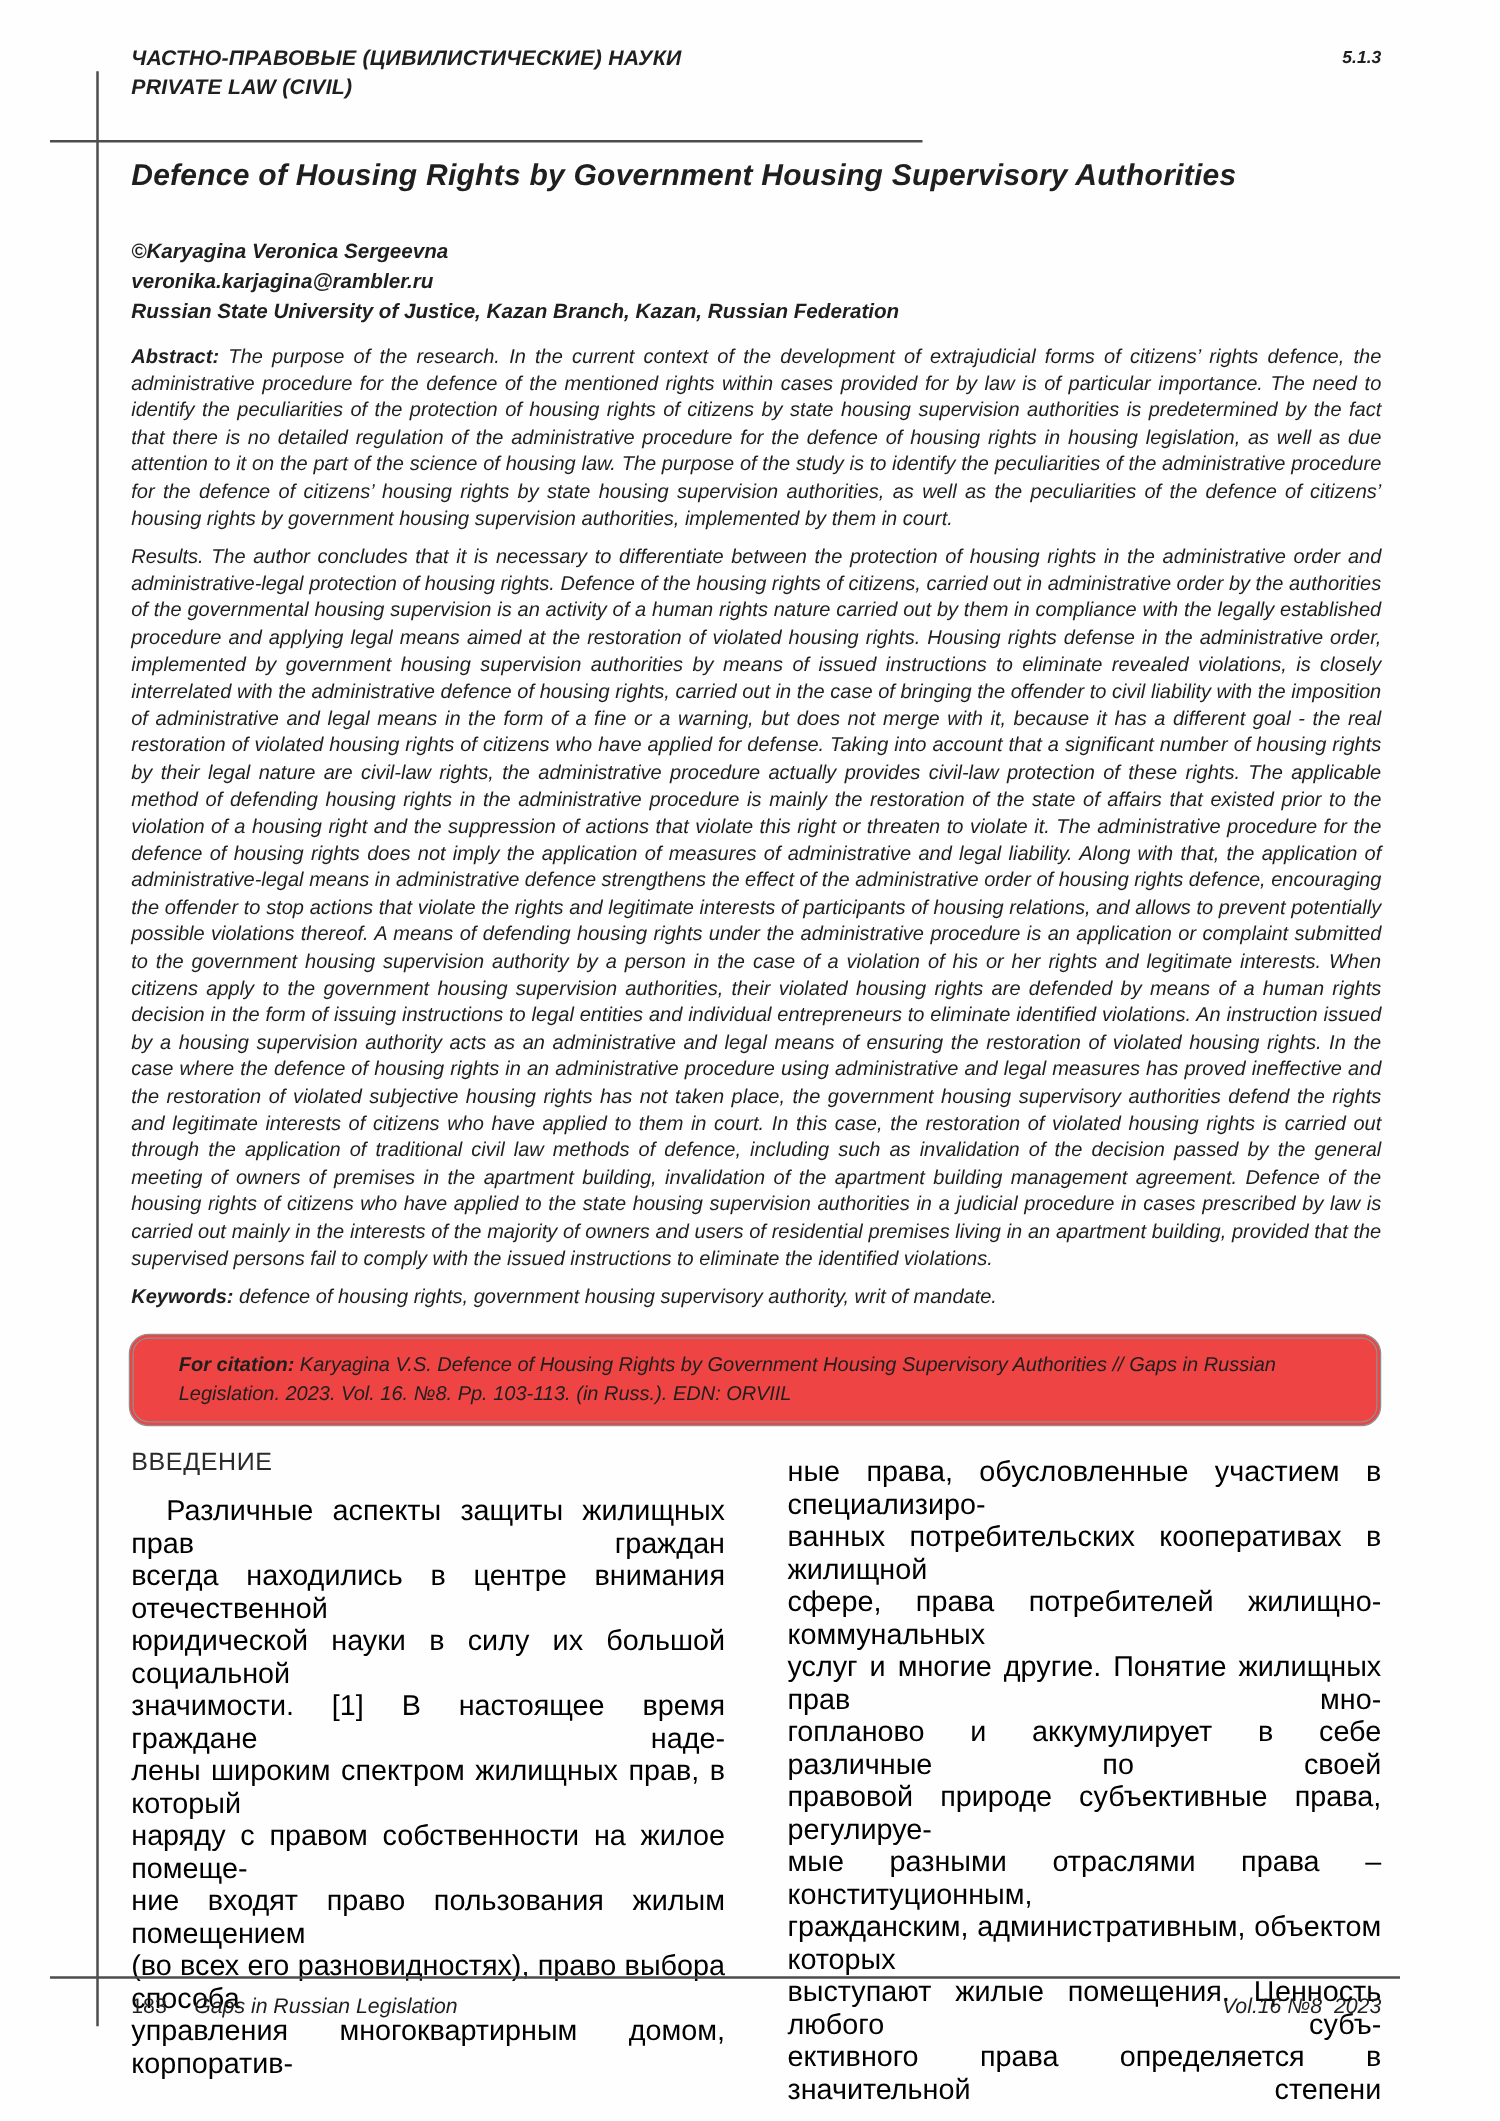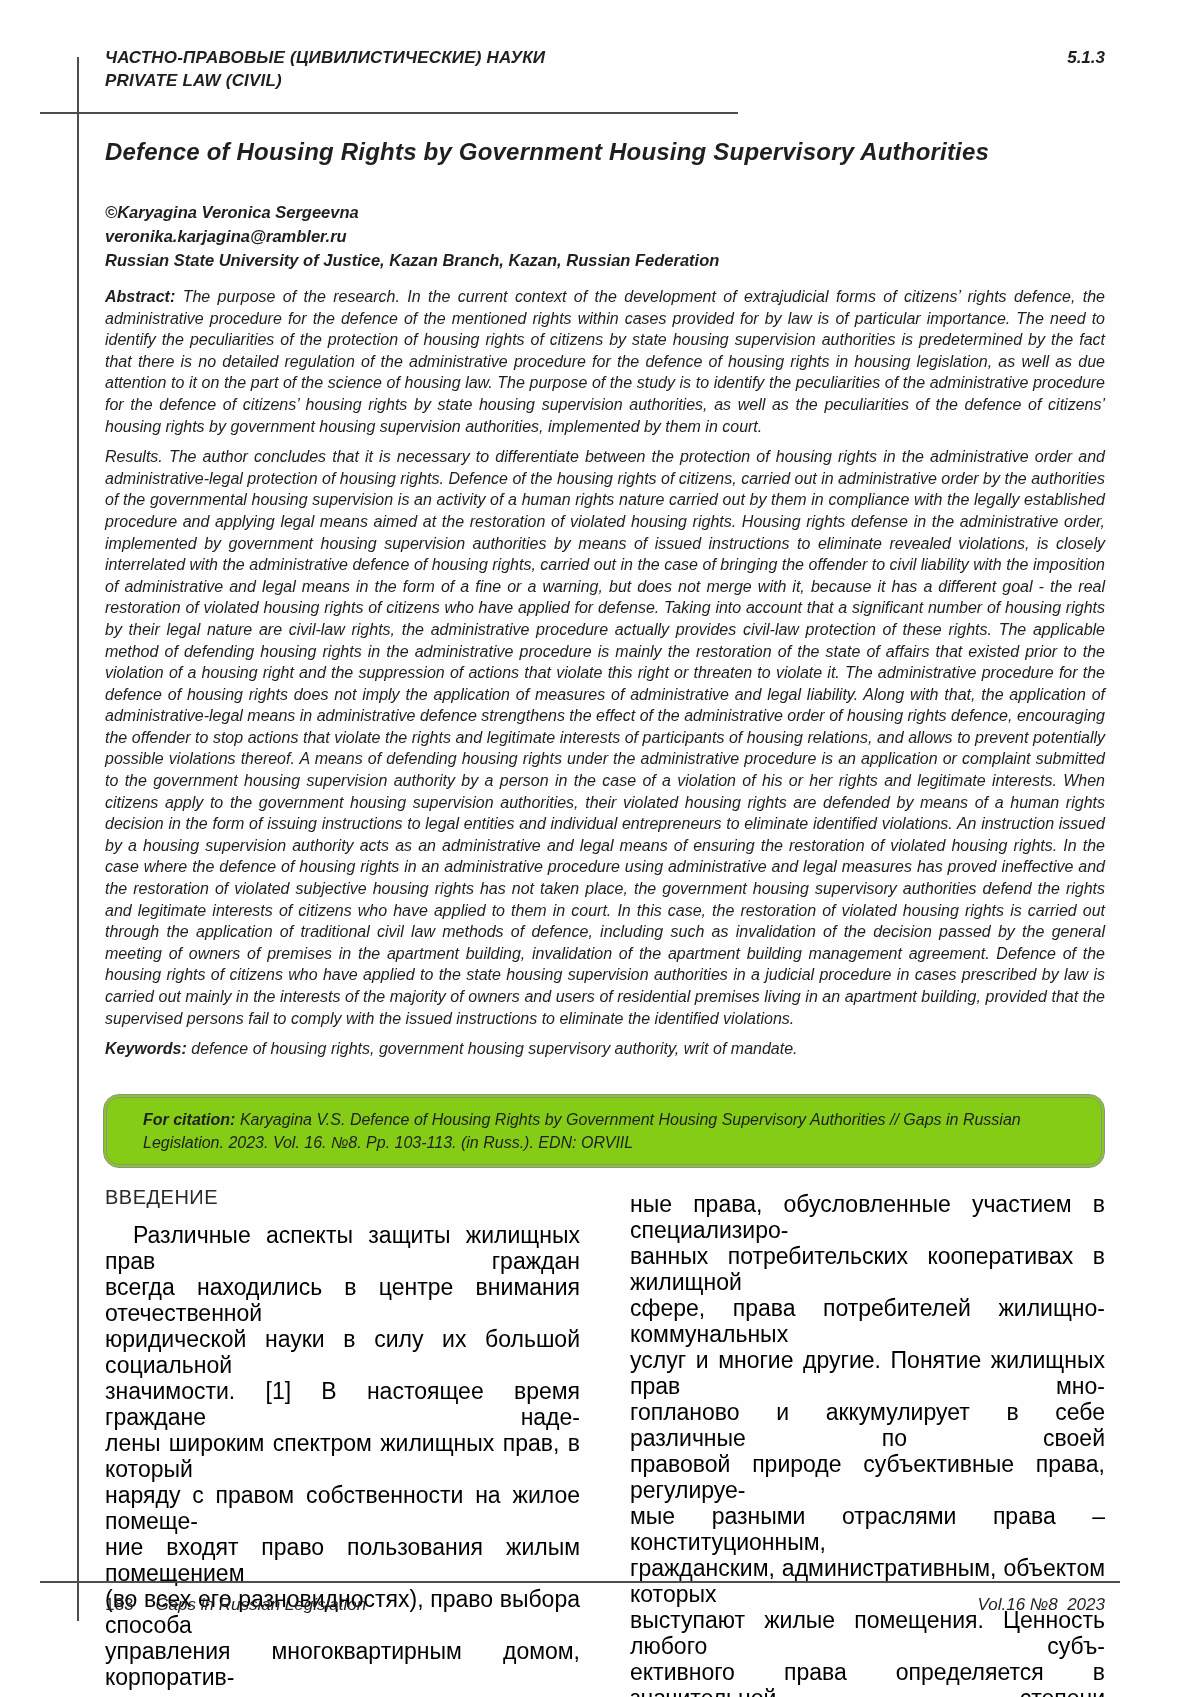--- a/index.html
+++ b/index.html
@@ -34,34 +34,34 @@
   }
 
   .content {
     position: absolute;
     left: 105px;
     top: 0;
     width: 1000px;
   }
 
   .topbar {
-    padding-top: 46px;
+    padding-top: 35px;
     display: flex;
     justify-content: space-between;
     align-items: flex-start;
   }
   .rubric div {
     font-size: 17px;
     font-weight: bold;
     font-style: italic;
     line-height: 23px;
     letter-spacing: 0.2px;
   }
   .code {
-    font-size: 17px;
+    font-size: 14px;
     font-weight: bold;
     font-style: italic;
     padding-top: 2px;
   }
 
   h1.title {
     margin-top: 46px;
     font-size: 24px;
     font-weight: bold;
     font-style: italic;
@@ -82,24 +82,24 @@
     font-style: italic;
     line-height: 21.6px;
     text-align: justify;
   }
   .para + .para { margin-top: 9px; }
   .para b { font-weight: bold; }
 
   .kw { margin-top: 15px; font-style: italic; }
 
   .citation-box {
-    margin-top: 34px;
+    margin-top: 18px;
     margin-left: -2px;
     width: 1002px;
-    background: #84cc16;
+    background: #ef4444;
     border: 4px double #8f8f8f;
     border-radius: 16px;
     padding: 10px 16px 10px 36px;
   }
   .citation-box p {
     font-size: 16px;
     font-style: italic;
     line-height: 23px;
     text-align: left;
   }

